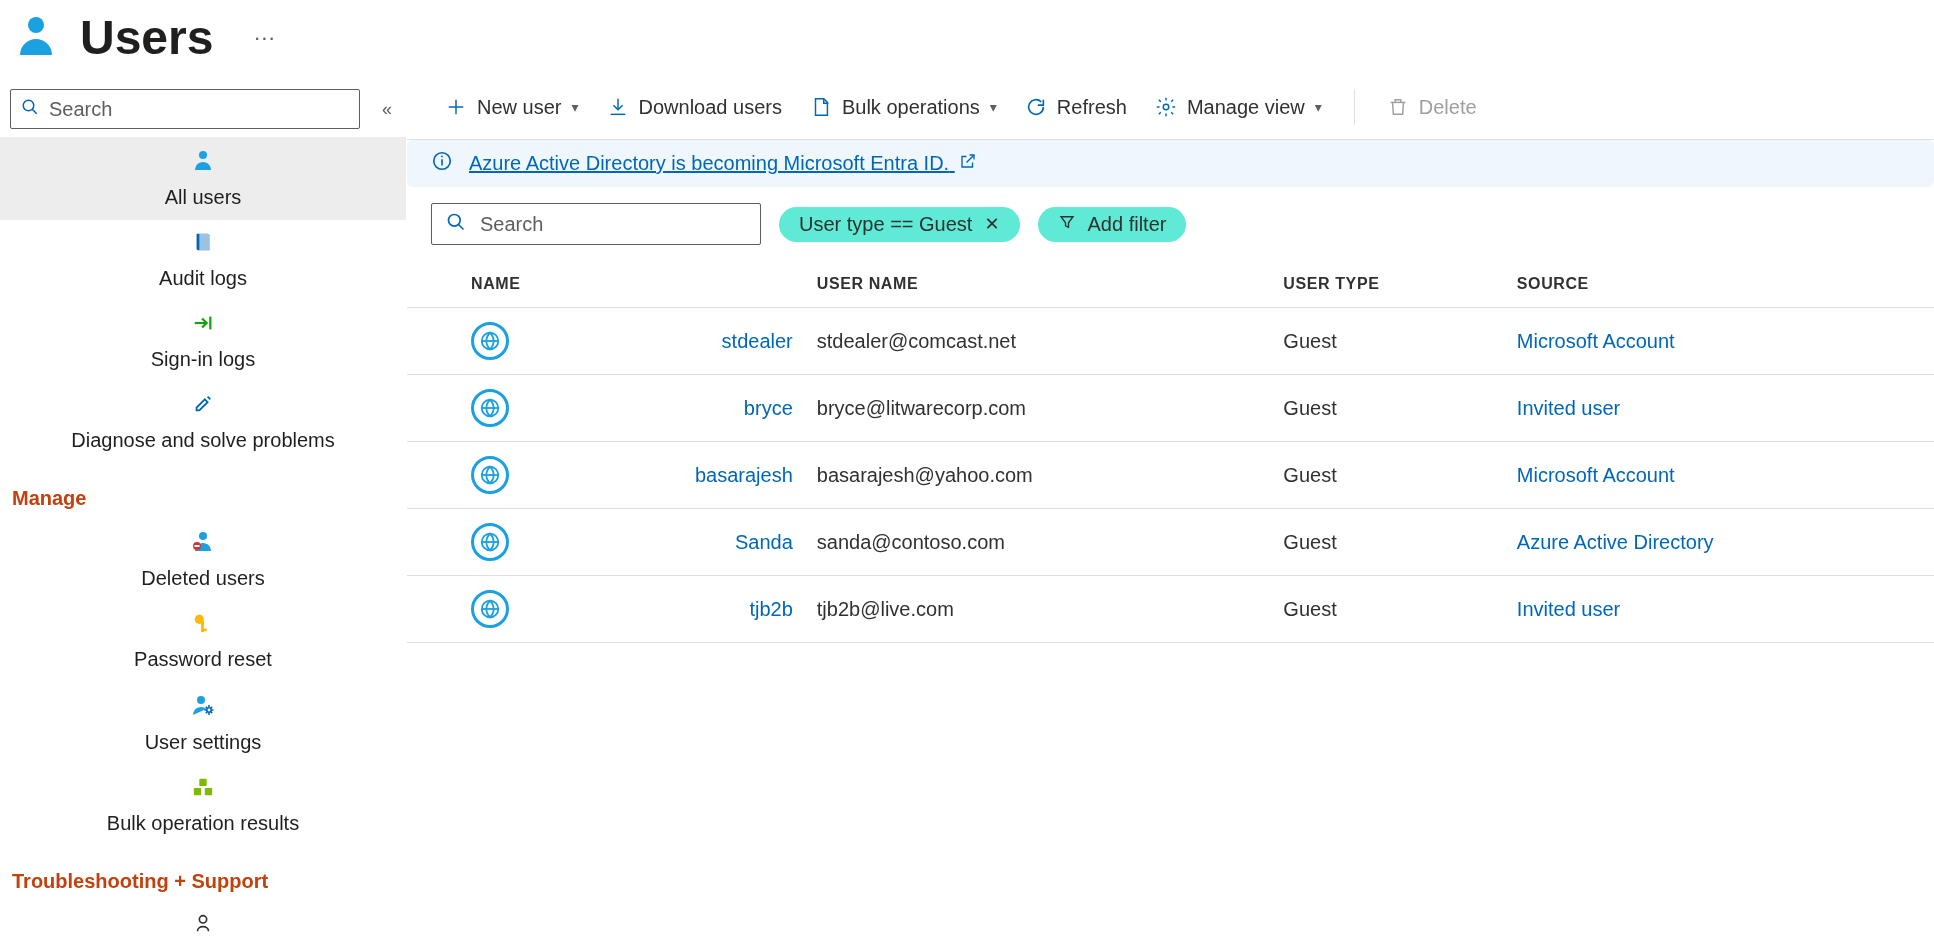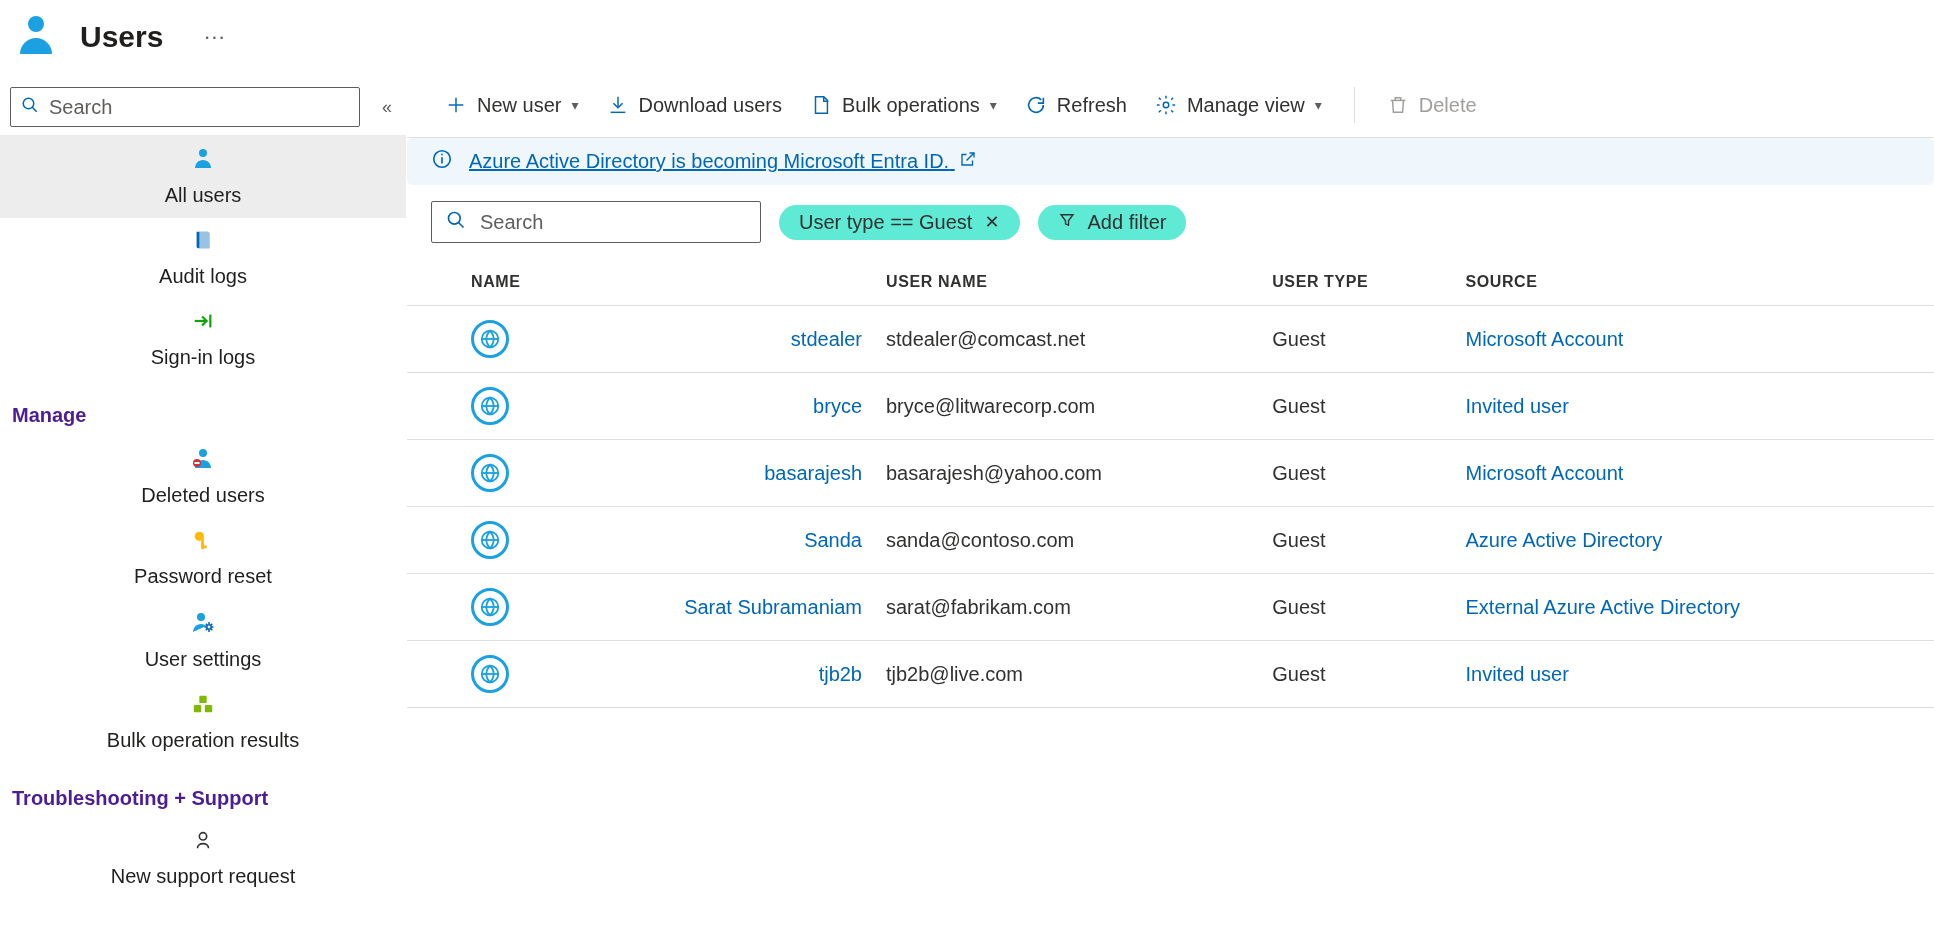--- a/index.html
+++ b/index.html
@@ -14,21 +14,21 @@
   .app { display: flex; flex-direction: column; height: 100vh; width: 100vw; }
   
   .page-header {
     display: flex;
     align-items: center;
     gap: 20px;
     padding: 10px 12px 24px 12px;
   }
   .page-header .user-icon svg { width: 48px; height: 48px; }
   .page-title {
-    font-size: 30px;
+    font-size: 48px;
     font-weight: 600;
     color: #201f1e;
   }
   .more-dots { font-size: 22px; color: #605e5c; margin-left: 20px; cursor: pointer; }
   
   .body-row { display: flex; flex: 1; min-height: 0; }
   
   .sidebar {
     width: 406px;
     flex-shrink: 0;
@@ -70,21 +70,21 @@
     color: #201f1e;
     cursor: pointer;
     flex-direction: column;
   }
   .nav-item.active { background: #ededed; }
   .nav-item .nav-icon { width: 26px; display:flex; justify-content:center; }
   .nav-group-label {
     padding: 24px 12px 8px 12px;
     font-size: 20px;
     font-weight: 600;
-    color: #4c1d95;
+    color: #c2410c;
   }
   
   .main { flex: 1; min-width: 0; display: flex; flex-direction: column; border-left: 1px solid #fff; }
   .toolbar {
     display: flex;
     align-items: center;
     gap: 28px;
     padding: 0 14px 14px 38px;
     border-bottom: 1px solid #e1dfdd;
     white-space: nowrap;
@@ -229,20 +229,29 @@
           </div>
           <div class="nav-item">
             <span class="nav-icon">
               <svg class="sz22" viewBox="0 0 24 24" stroke="#13a10e" stroke-width="2.4" fill="none">
                 <path d="M3 12h12"></path>
                 <path d="M11 7l5 5-5 5"></path>
                 <path d="M20 5v14"></path>
               </svg>
             </span>
             <span>Sign-in logs</span>
+          </div>
+          <div class="nav-item">
+            <span class="nav-icon">
+              <svg class="sz22" viewBox="0 0 24 24" stroke="#0067b8" stroke-width="2" fill="none">
+                <path d="M14 7l3 3-9 9H5v-3l9-9z"></path>
+                <path d="M17 4l3 3"></path>
+              </svg>
+            </span>
+            <span>Diagnose and solve problems</span>
           </div>
           <div class="nav-group-label">Manage</div>
           <div class="nav-item">
             <span class="nav-icon">
               <svg class="sz24" viewBox="0 0 24 24">
                 <g fill="#1ba1e2">
                   <circle cx="12" cy="7" r="4"></circle>
                   <path d="M4 22c0-4.4 3.6-8 8-8s8 3.6 8 8H4z"></path>
                 </g>
                 <circle cx="6" cy="17" r="4" fill="#d13438"></circle>
@@ -504,38 +513,20 @@
                 <td class="col-check"></td>
                 <td>
                   <div class="name-cell">
                     <span class="globe-badge">
                       <svg viewBox="0 0 24 24" stroke="#1ba1e2" stroke-width="2" fill="none">
                         <circle cx="12" cy="12" r="9"></circle>
                         <path d="M3 12h18"></path>
                         <path d="M12 3c2.5 2.5 4 5.5 4 9s-1.5 6.5-4 9c-2.5-2.5-4-5.5-4-9s1.5-6.5 4-9z"></path>
                       </svg>
                     </span>
-                    <span class="link">Sarat Subramaniam</span>
-                  </div>
-                </td>
-                <td>sarat@fabrikam.com</td>
-                <td>Guest</td>
-                <td><span class="link">External Azure Active Directory</span></td>
-              </tr>
-              <tr>
-                <td class="col-check"></td>
-                <td>
-                  <div class="name-cell">
-                    <span class="globe-badge">
-                      <svg viewBox="0 0 24 24" stroke="#1ba1e2" stroke-width="2" fill="none">
-                        <circle cx="12" cy="12" r="9"></circle>
-                        <path d="M3 12h18"></path>
-                        <path d="M12 3c2.5 2.5 4 5.5 4 9s-1.5 6.5-4 9c-2.5-2.5-4-5.5-4-9s1.5-6.5 4-9z"></path>
-                      </svg>
-                    </span>
                     <span class="link">tjb2b</span>
                   </div>
                 </td>
                 <td>tjb2b@live.com</td>
                 <td>Guest</td>
                 <td><span class="link">Invited user</span></td>
               </tr>
             </tbody>
         </table>
       </div>

